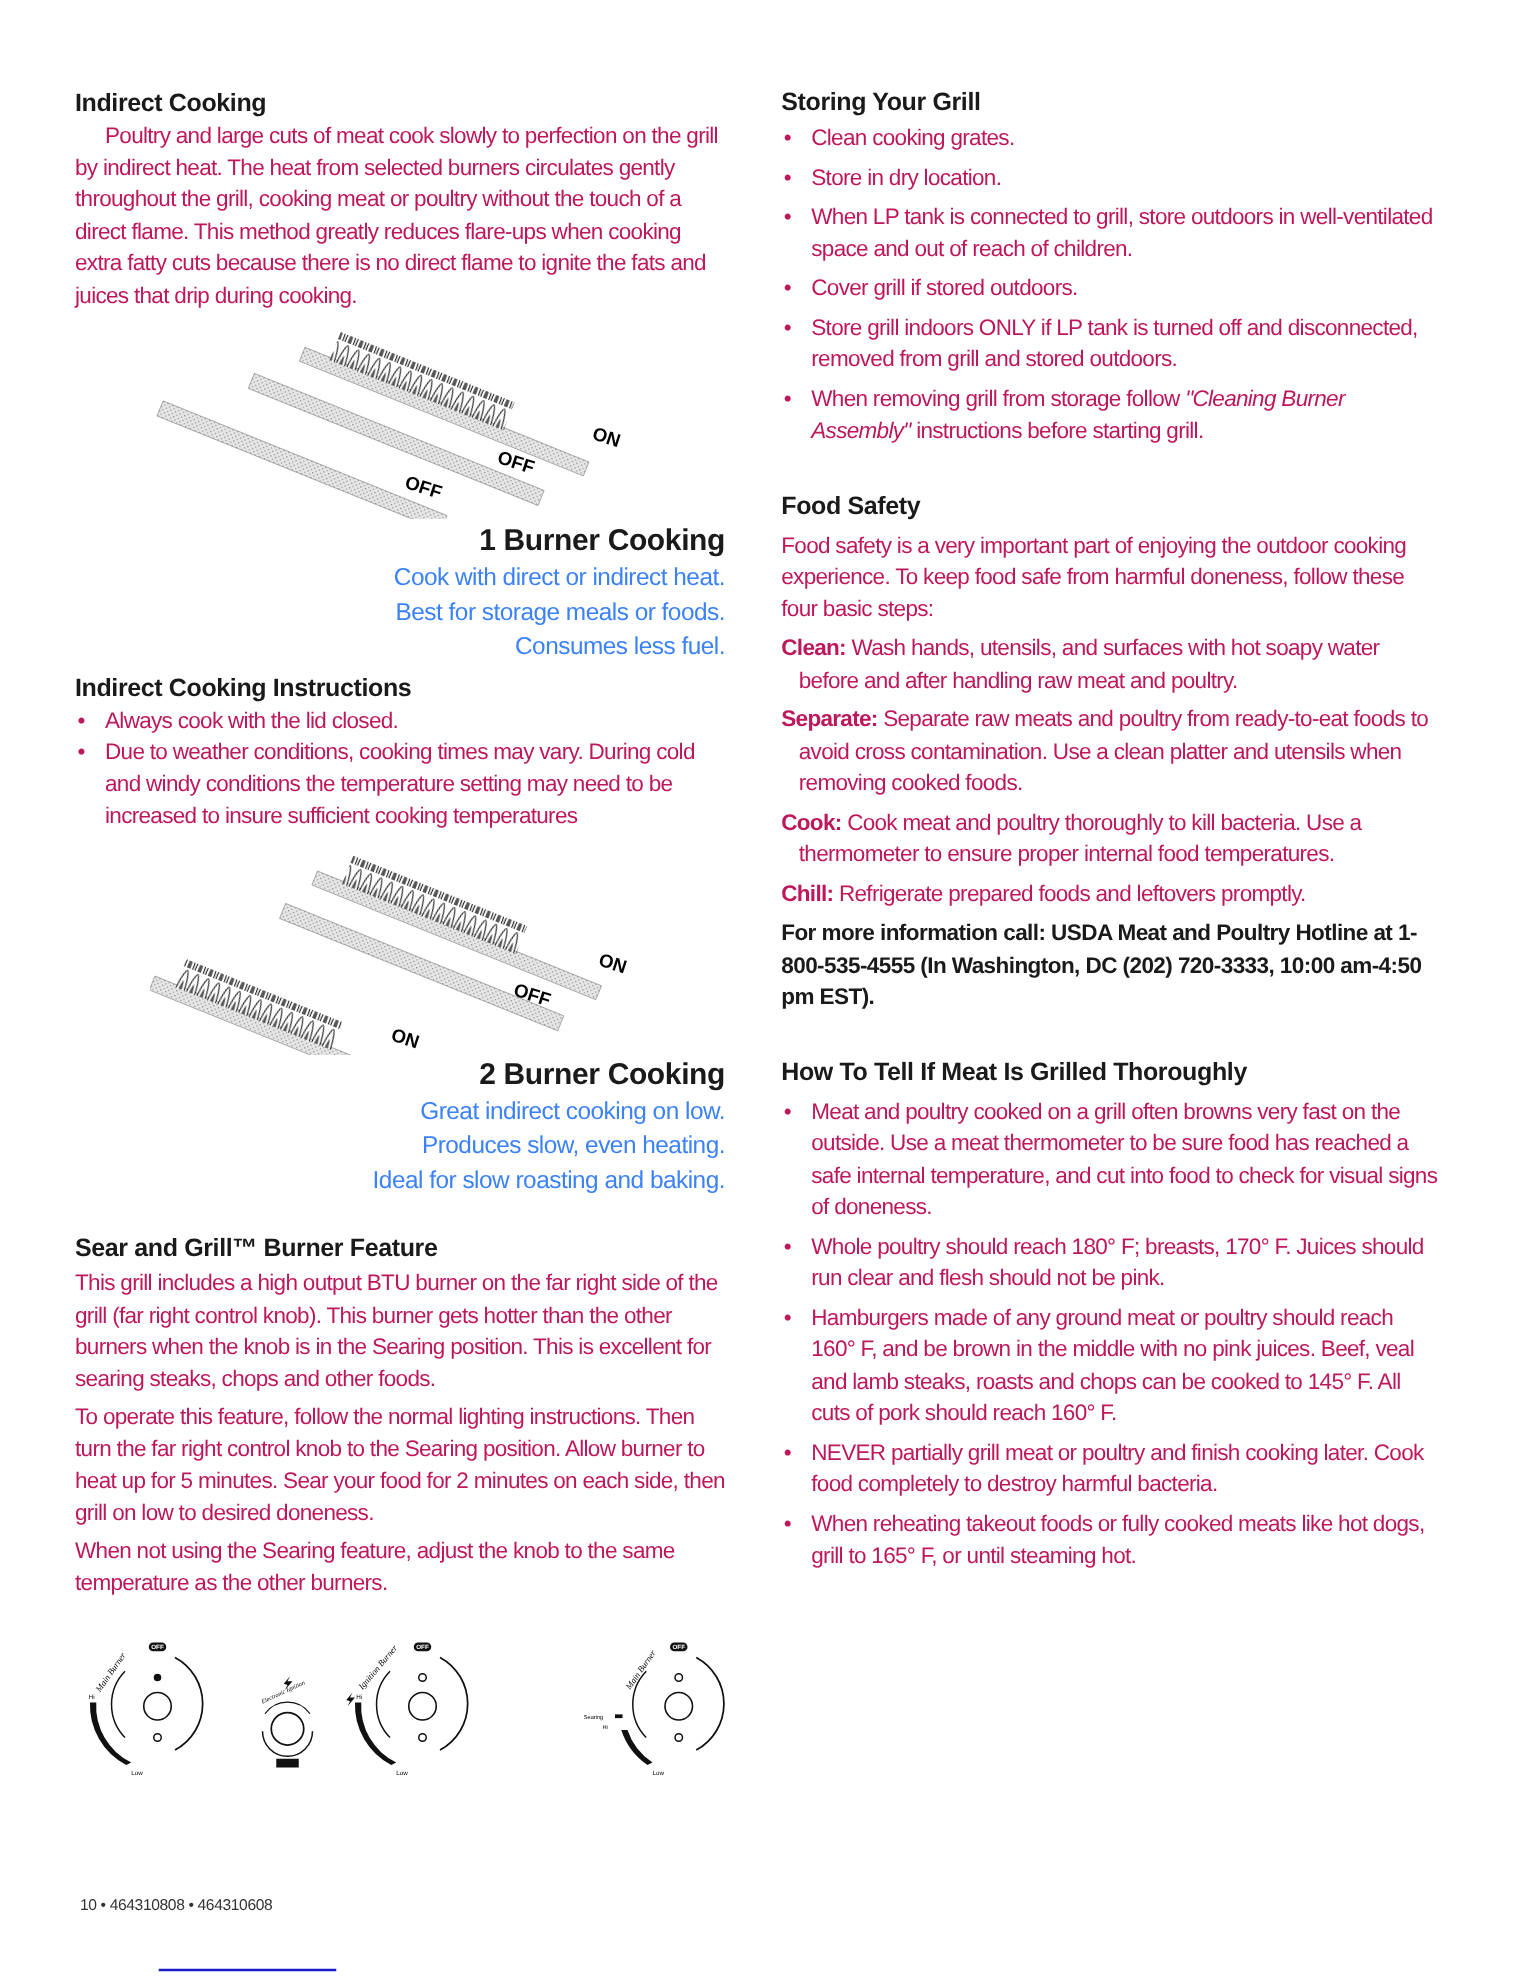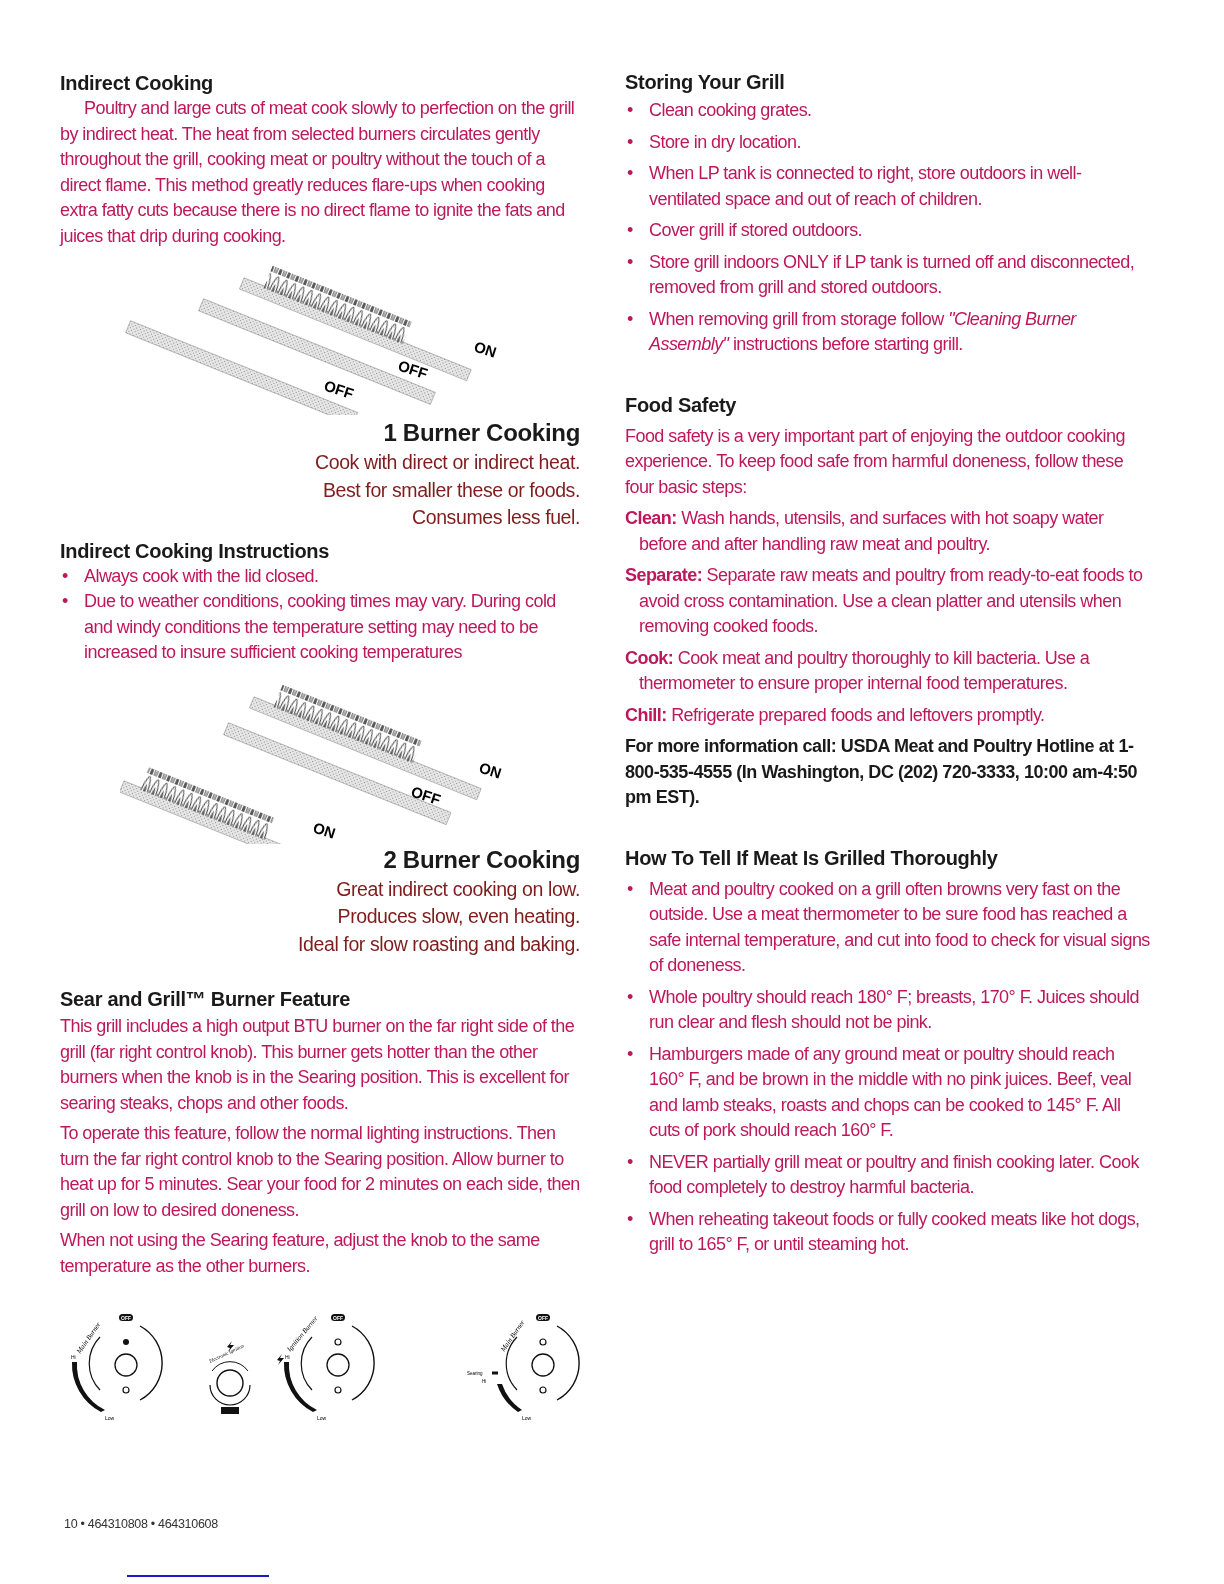--- a/index.html
+++ b/index.html
@@ -12,21 +12,21 @@
   .col-right { left: 625px; width: 525px; }
 
   .h-sub { font-weight: bold; font-size: 20px; letter-spacing: -0.3px; margin: 0; line-height: 26px; }
   .h-sub-sm { font-weight: bold; font-size: 20px; letter-spacing: -0.3px; margin: 0; line-height: 24px; }
   .body-text {
     font-size: 18px; line-height: 25.5px; margin: 0; letter-spacing: -0.55px; color: #be185d;
   }
   .indent-first { text-indent: 24px; }
   .center-block { text-align: right; }
   .center-title { font-weight: bold; font-size: 24px; margin: 0; line-height: 32px; letter-spacing: -0.3px; }
-  .center-line { font-size: 19.5px; line-height: 27.5px; margin: 0; letter-spacing: -0.4px; color: #7f1d1d; }
+  .center-line { font-size: 19.5px; line-height: 27.5px; margin: 0; letter-spacing: -0.4px; color: #3b82f6; }
 
   ul.dot { list-style: none; margin: 0; padding: 0; }
   ul.dot li { position: relative; padding-left: 24px; }
   ul.dot li::before {
     content: "•"; position: absolute; left: 2px; top: 0;
   }
   .right-list li { padding-left: 15px; margin-bottom: 6px; }
   .right-list li::before { left: 1px; }
 
   .label-bold { font-weight: bold; }
@@ -78,21 +78,21 @@
       <text x="277" y="115" font-family="Liberation Sans, sans-serif" font-weight="bold" font-size="15" transform="rotate(18 277 115)">OFF</text>
 
       <g transform="translate(12,62) rotate(22)">
         <rect x="0" y="4" width="245" height="13" fill="url(#stipple)" stroke="#999" stroke-width="0.6"></rect>
       </g>
       <text x="203" y="135" font-family="Liberation Sans, sans-serif" font-weight="bold" font-size="15" transform="rotate(18 203 135)">OFF</text>
     </svg>
     <div class="center-block" style="margin-top:2px;">
       <h2 class="center-title">1 Burner Cooking</h2>
       <p class="center-line">Cook with direct or indirect heat.</p>
-      <p class="center-line">Best for smaller these or foods.</p>
+      <p class="center-line">Best for storage meals or foods.</p>
       <p class="center-line">Consumes less fuel.</p>
     </div>
   </figure>
 
   <section style="margin-top:6px;">
     <h3 class="h-sub">Indirect Cooking Instructions</h3>
     <ul class="dot body-text">
       <li>Always cook with the lid closed.</li>
       <li>Due to weather conditions, cooking times may vary. During cold and windy conditions the temperature setting may need to be increased to insure sufficient cooking temperatures</li>
     </ul>
@@ -188,21 +188,21 @@
   </g>
 </svg>
 
 <div class="col col-right">
 
   <section>
     <h3 class="h-sub-sm">Storing Your Grill</h3>
     <ul class="dot right-list body-text" style="margin-top:4px;">
       <li>Clean cooking grates.</li>
       <li>Store in dry location.</li>
-      <li>When LP tank is connected to right, store outdoors in well-ventilated space and out of reach of children.</li>
+      <li>When LP tank is connected to grill, store outdoors in well-ventilated space and out of reach of children.</li>
       <li>Cover grill if stored outdoors.</li>
       <li>Store grill indoors ONLY if LP tank is turned off and disconnected, removed from grill and stored outdoors.</li>
       <li><span>When removing grill from storage follow </span><em>"Cleaning Burner Assembly"</em><span> instructions before starting grill.</span></li>
     </ul>
   </section>
 
   <section style="margin-top:34px;">
     <h3 class="h-sub">Food Safety</h3>
     <p class="body-text" style="margin:6px 0 6px 0;">Food safety is a very important part of enjoying the outdoor cooking experience. To keep food safe from harmful doneness, follow these four basic steps:</p>
     <p class="body-text hang"><span class="label-bold">Clean:</span> <span>Wash hands, utensils, and surfaces with hot soapy water before and after handling raw meat and poultry.</span></p>

